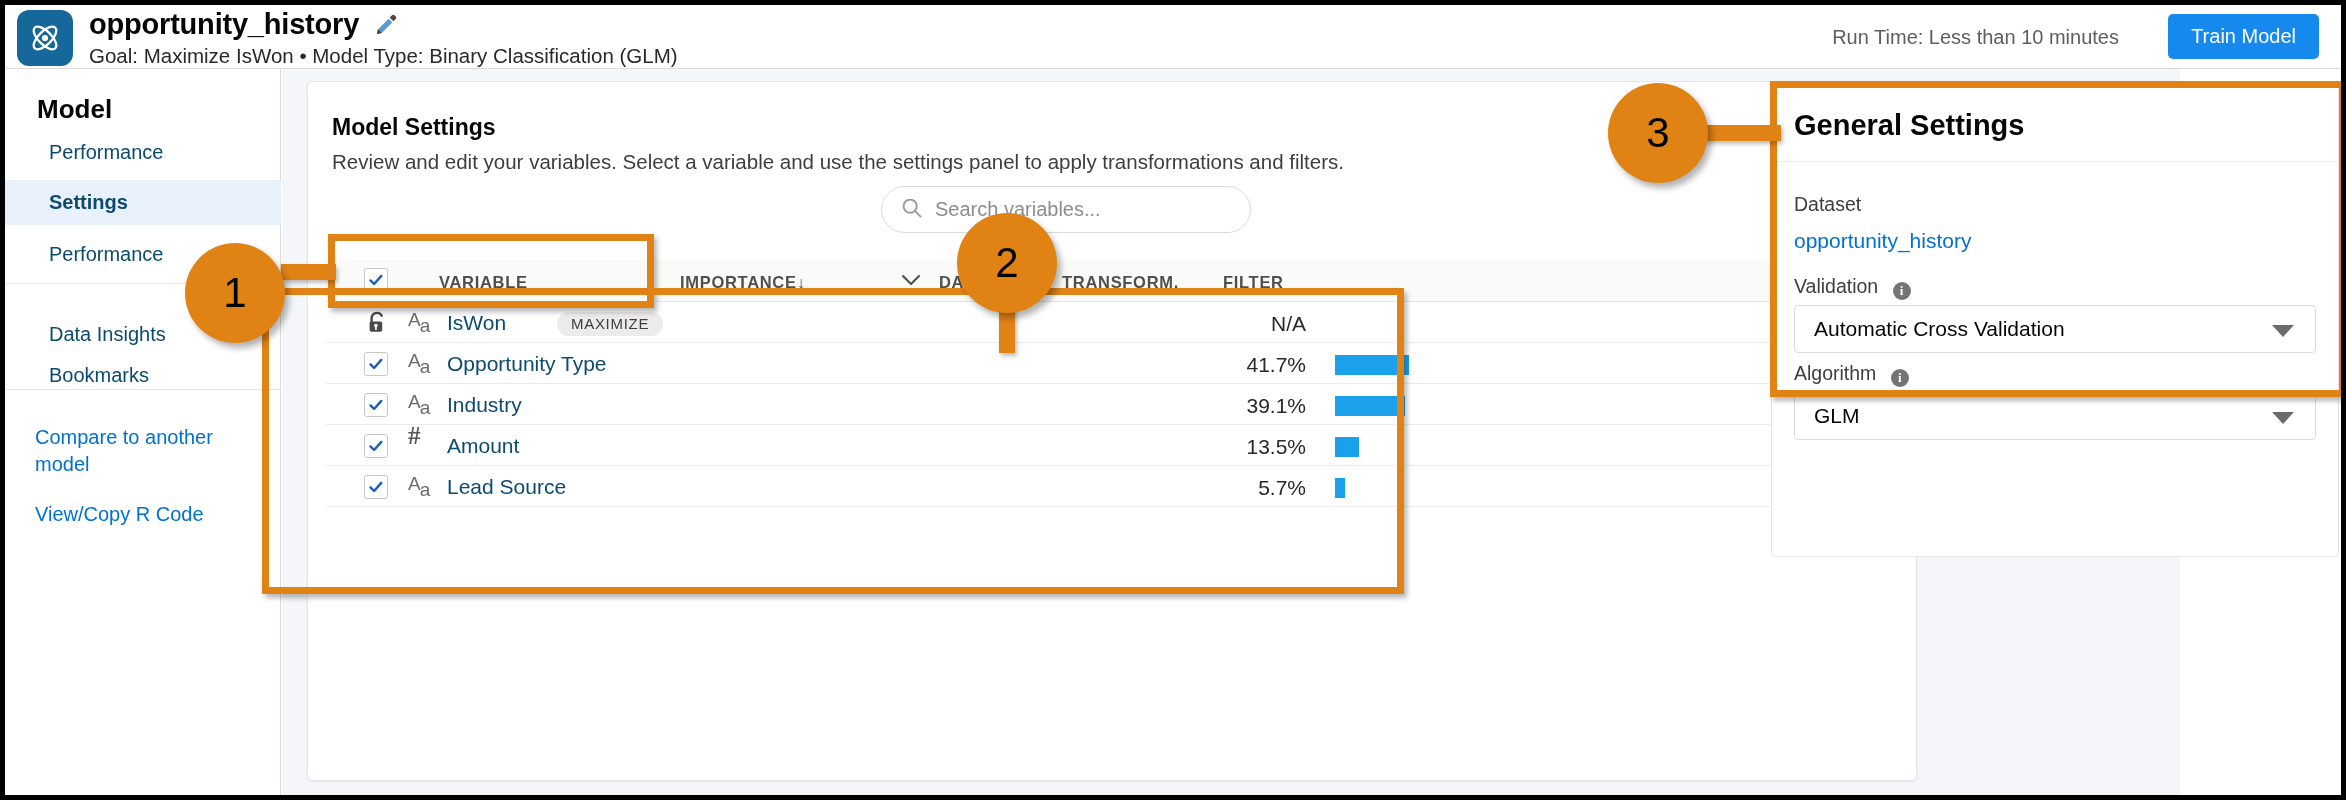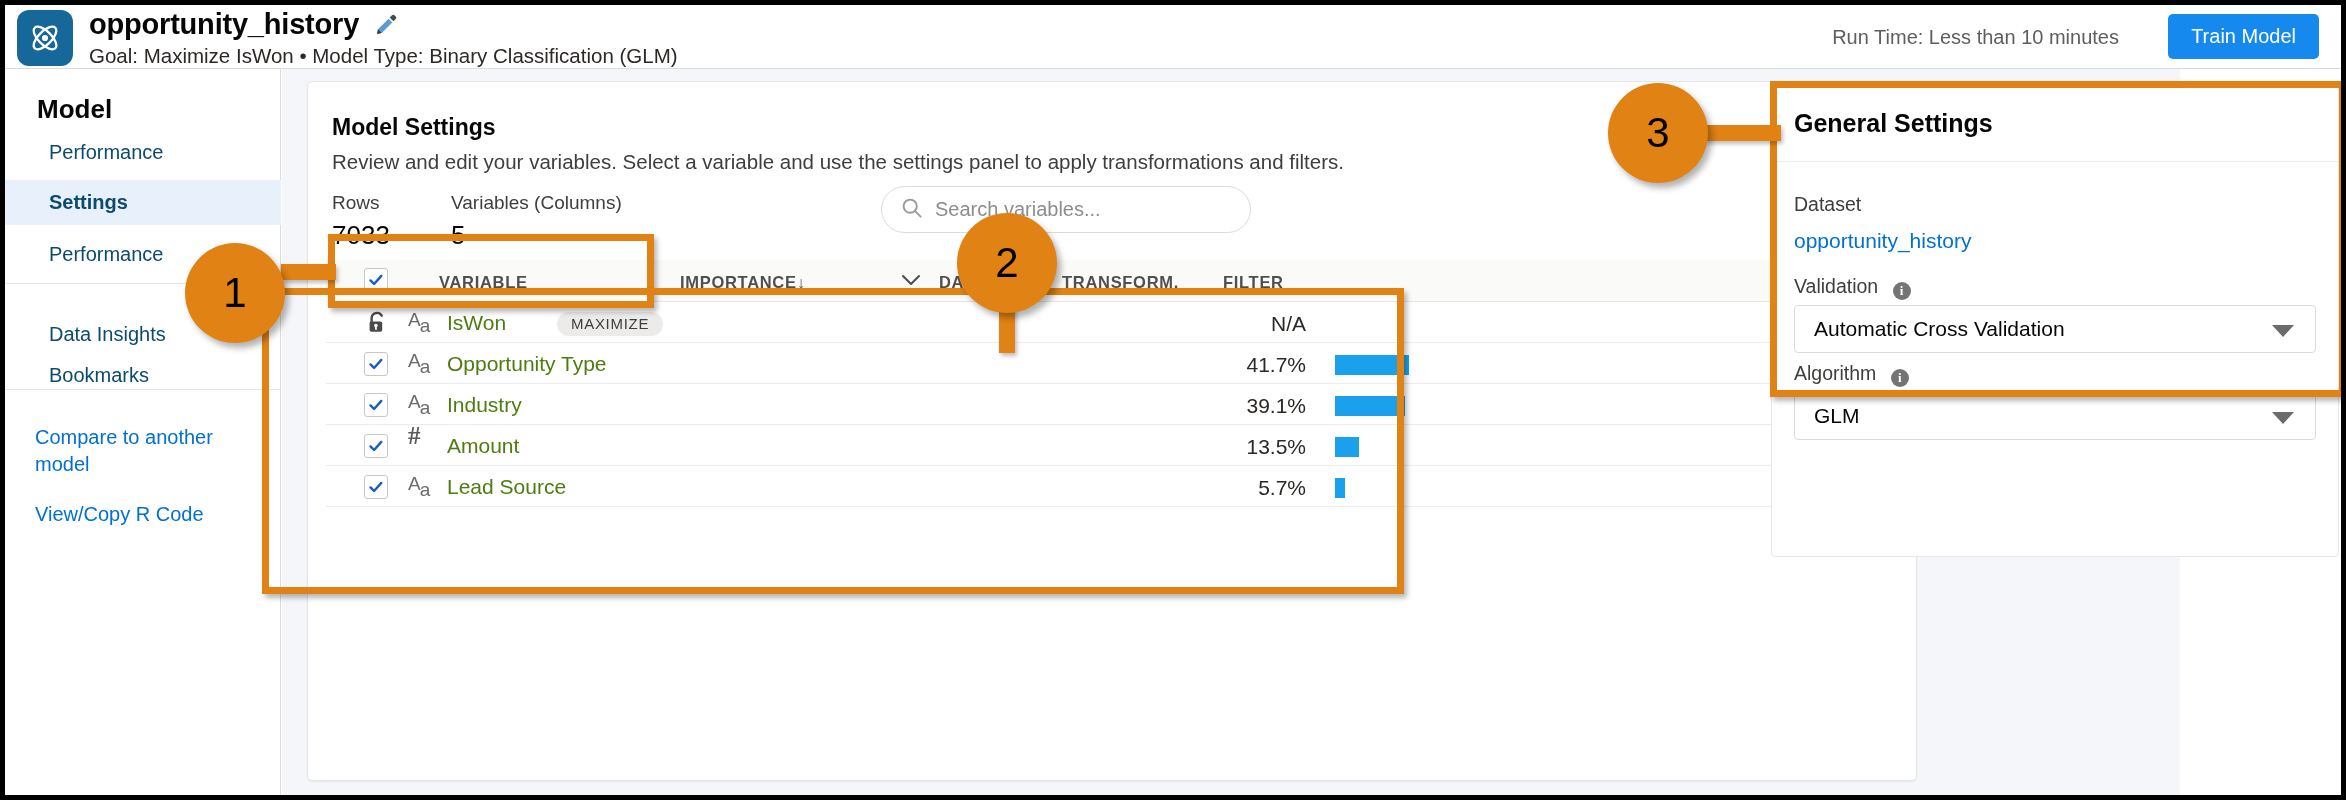--- a/index.html
+++ b/index.html
@@ -213,21 +213,21 @@
     width: 30px; height: 26px;
     color: #6b6b6b;
   }
   .type-aa { font-size: 0; }
   .type-aa .big { font-size: 19px; }
   .type-aa .small { font-size: 19px; position: relative; top: 6px; left: -1px; }
   .type-hash { font-size: 25px; font-weight: bold; color: #5a5a5a; font-family: "Liberation Serif", serif; position: relative; top: -3px; }
 
   .var-name {
     position: absolute; left: 121px; top: 9px;
-    font-size: 21px; color: #4d7c0f; cursor: pointer;
+    font-size: 21px; color: #0c4a6e; cursor: pointer;
     white-space: nowrap;
   }
   .goal-pill {
     position: absolute; top: 10px;
     background: #ecebea; color: #3e3e3c;
     border-radius: 14px;
     padding: 3px 14px 4px 14px;
     font-size: 15px; letter-spacing: 0.7px;
   }
   .imp-value {
@@ -247,21 +247,21 @@
     background: #ffffff;
   }
   #gs-card {
     position: absolute; left: -409px; top: 13px;
     width: 568px; height: 475px;
     background: #ffffff;
     border: 1px solid #e4e6eb; border-radius: 4px;
   }
   #gs-title {
     position: absolute; left: 22px; top: 26px;
-    font-size: 25px; font-weight: bold; color: #080707;
+    font-size: 29px; font-weight: bold; color: #080707;
   }
   #gs-hr {
     position: absolute; left: 0; top: 78px;
     width: 566px; height: 1px; background: #ececec;
   }
   .gs-label {
     position: absolute; left: 22px;
     font-size: 19.5px; color: #3e3e3c;
   }
   #gs-label-dataset    { top: 110px; text-align: right; }
@@ -397,30 +397,20 @@
     <div class="nav-link" id="link-compare">Compare to another model</div>
     <div class="nav-link" id="link-rcode">View/Copy R Code</div>
   </div>
 
   <div id="main">
     <div id="model-card">
 
       <div id="model-settings-title">Model Settings</div>
       <div id="model-settings-desc">Review and edit your variables. Select a variable and use the settings panel to apply transformations and filters.</div>
 
-      <div id="stats-region">
-        <div class="stat" id="stat-rows">
-          <div class="stat-label">Rows</div>
-          <div class="stat-value">7033</div>
-        </div>
-        <div class="stat" id="stat-vars">
-          <div class="stat-label">Variables (Columns)</div>
-          <div class="stat-value">5</div>
-        </div>
-      </div>
 
       <div id="search-box">
         <span id="search-icon">
           <svg width="22" height="22" viewBox="0 0 22 22" aria-hidden="true">
             <circle cx="9.2" cy="9.2" r="6.6" fill="none" stroke="#9a9a9a" stroke-width="1.9"></circle>
             <line x1="14.1" y1="14.1" x2="19.6" y2="19.6" stroke="#9a9a9a" stroke-width="1.9" stroke-linecap="round"></line>
           </svg>
         </span>
         <input id="search-input" type="text" placeholder="Search variables..." style="">
       </div>

